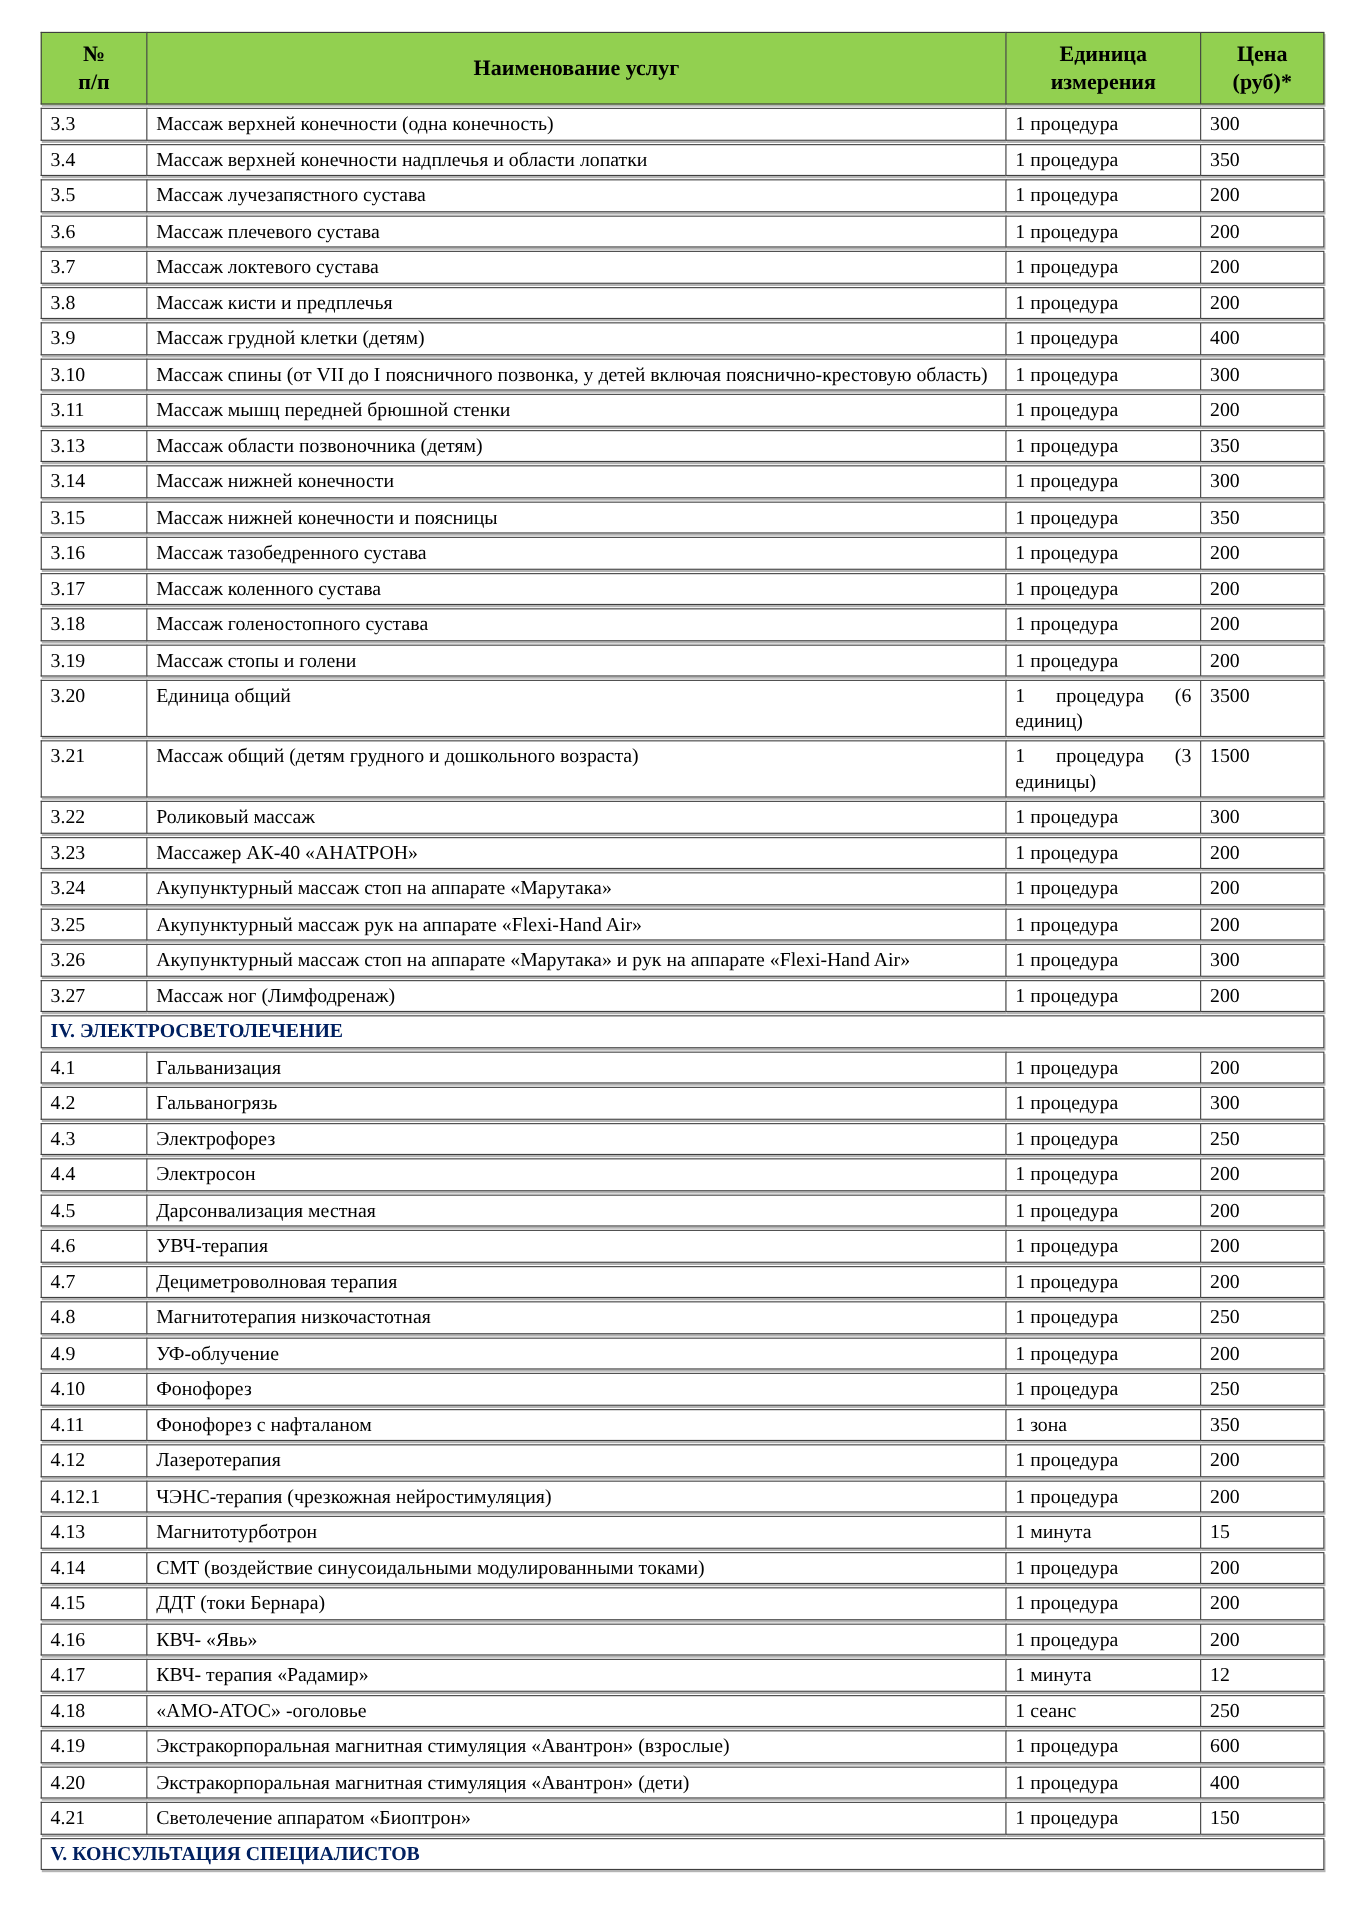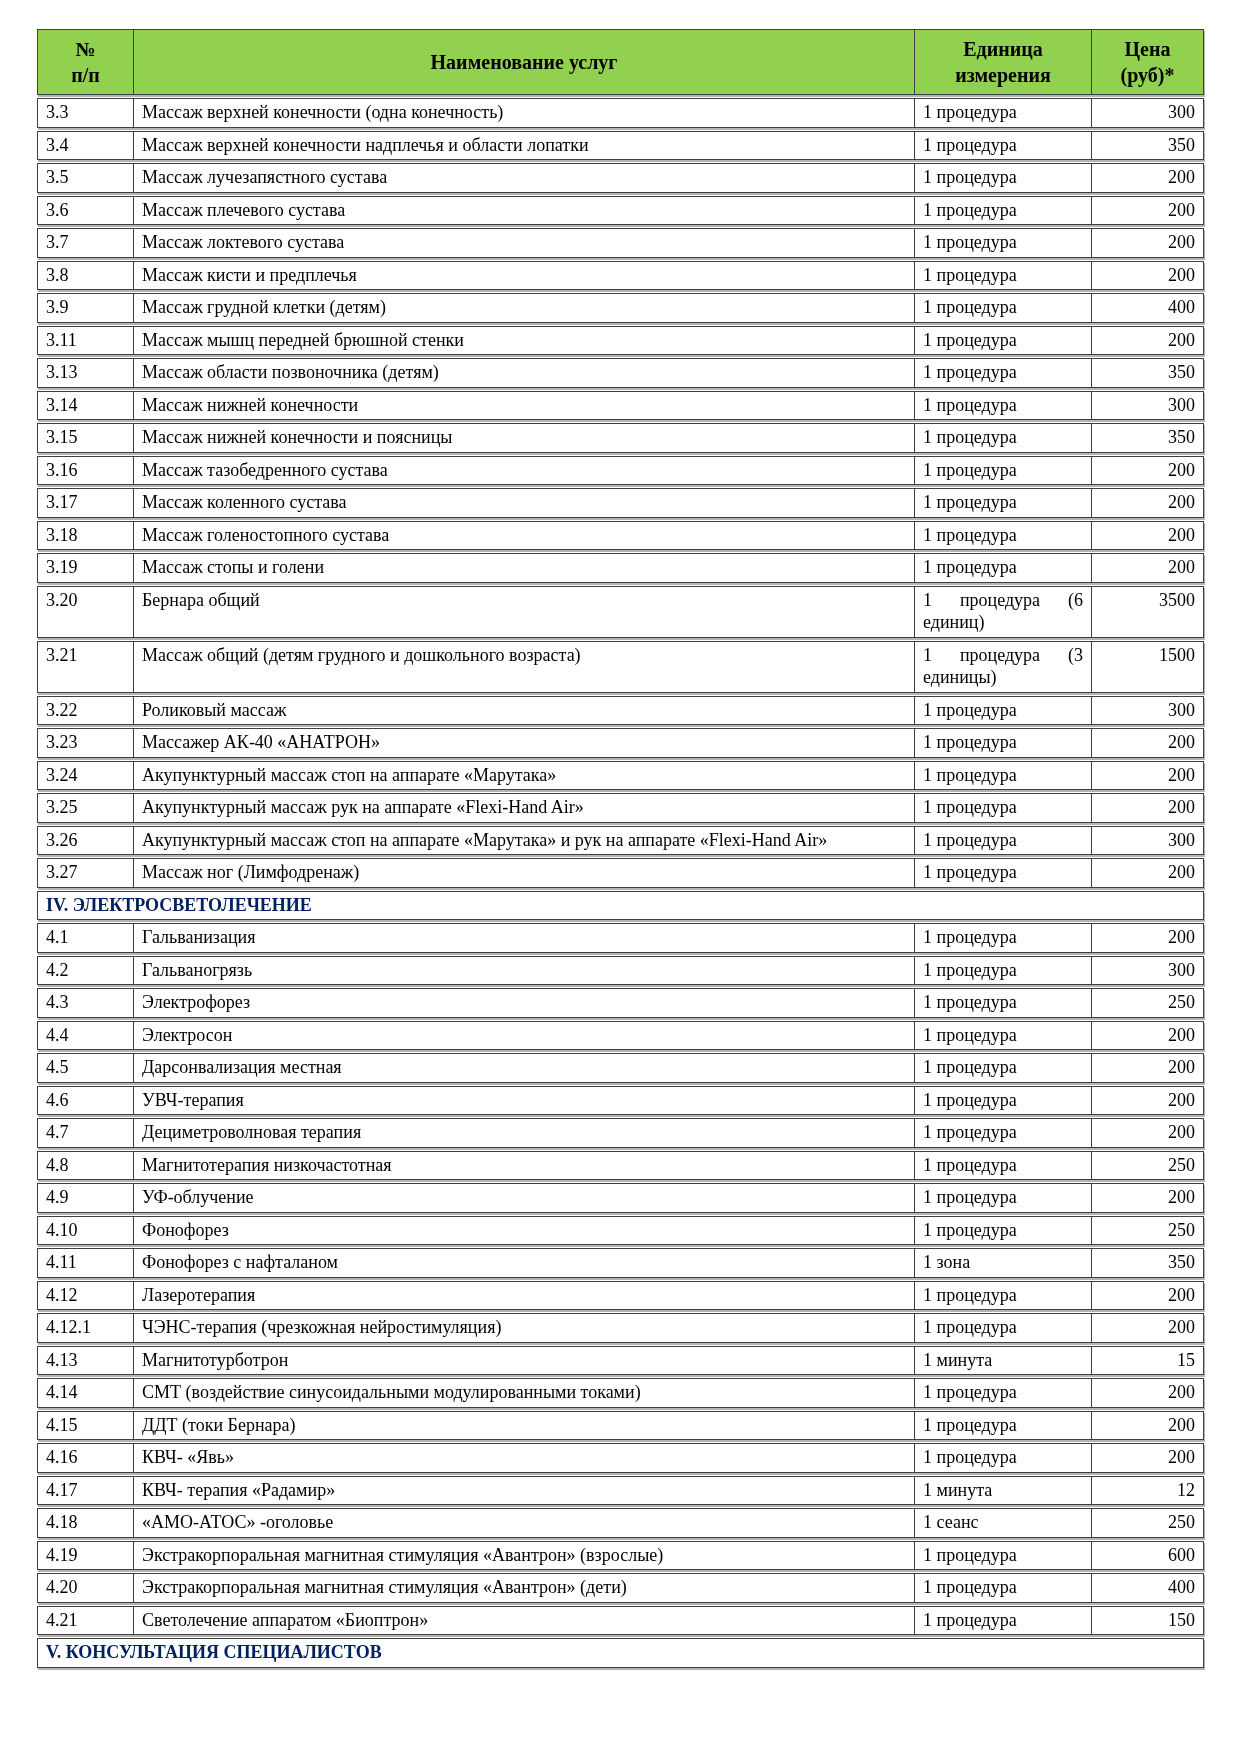--- a/index.html
+++ b/index.html
@@ -56,21 +56,20 @@
   .cell-name {
     text-align: justify;
     padding-left: 10px;
   }
   .cell-unit {
     text-align: justify;
     padding-left: 10px;
     padding-right: 10px;
   }
   .cell-price {
-    text-align: right;
     padding-right: 12px;
   }
   .section-cell {
     background: var(--section-bg, #ffff00);
     color: var(--section-text, #002060);
     font-weight: bold;
     font-size: 21px;
     vertical-align: middle;
     padding: 3px 4px 4px 4px;
   }
@@ -134,20 +133,26 @@
           <td class="cell-unit">1 процедура</td>
           <td class="cell-price">200</td>
         </tr>
         <tr>
           <td class="cell-num">3.9</td>
           <td class="cell-name">Массаж грудной клетки (детям)</td>
           <td class="cell-unit">1 процедура</td>
           <td class="cell-price">400</td>
         </tr>
         <tr>
+          <td class="cell-num">3.10</td>
+          <td class="cell-name">Массаж спины (от VII до I поясничного позвонка, у детей включая пояснично-крестовую область)</td>
+          <td class="cell-unit">1 процедура</td>
+          <td class="cell-price">300</td>
+        </tr>
+        <tr>
           <td class="cell-num">3.11</td>
           <td class="cell-name">Массаж мышц передней брюшной стенки</td>
           <td class="cell-unit">1 процедура</td>
           <td class="cell-price">200</td>
         </tr>
         <tr>
           <td class="cell-num">3.13</td>
           <td class="cell-name">Массаж области позвоночника (детям)</td>
           <td class="cell-unit">1 процедура</td>
           <td class="cell-price">350</td>
@@ -183,21 +188,21 @@
           <td class="cell-price">200</td>
         </tr>
         <tr>
           <td class="cell-num">3.19</td>
           <td class="cell-name">Массаж стопы и голени</td>
           <td class="cell-unit">1 процедура</td>
           <td class="cell-price">200</td>
         </tr>
         <tr>
           <td class="cell-num">3.20</td>
-          <td class="cell-name">Бернара общий</td>
+          <td class="cell-name">Единица общий</td>
           <td class="cell-unit">1 процедура (6 единиц)</td>
           <td class="cell-price">3500</td>
         </tr>
         <tr>
           <td class="cell-num">3.21</td>
           <td class="cell-name">Массаж общий (детям грудного и дошкольного возраста)</td>
           <td class="cell-unit">1 процедура (3 единицы)</td>
           <td class="cell-price">1500</td>
         </tr>
         <tr>

